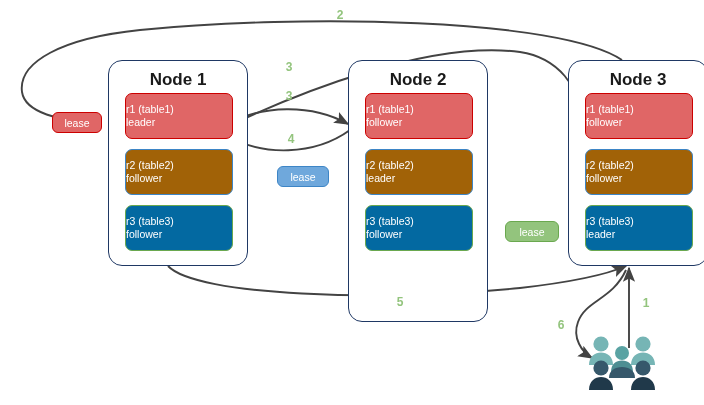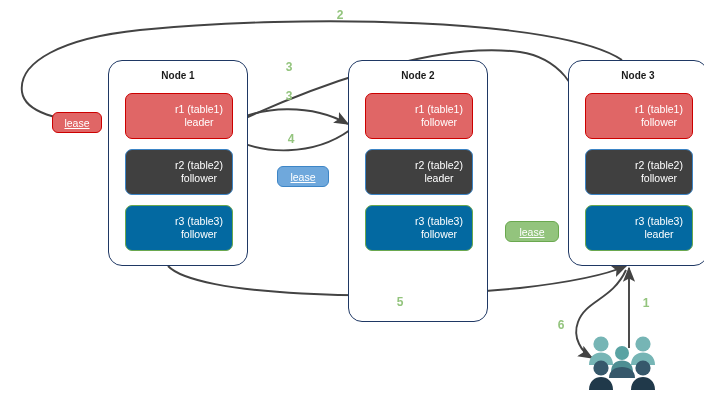--- a/index.html
+++ b/index.html
@@ -30,59 +30,57 @@
     border-radius: 14px;
     background: #ffffff;
     box-sizing: border-box;
   }
   .node-title {
     position: absolute;
     left: 0;
     right: 0;
     top: 9px;
     text-align: center;
-    font-size: 10px;
+    font-size: 17px;
     font-weight: bold;
     color: #1a1a1a;
   }
   .replica {
     position: absolute;
     left: 16px;
     width: 108px;
     height: 46px;
     border-radius: 7px;
     box-sizing: border-box;
     display: flex;
     flex-direction: column;
-    align-items: center;
+    align-items: flex-start;
     justify-content: center;
     color: #ffffff;
     font-size: 10.5px;
     line-height: 13px;
     text-align: center;
-    padding-left: 40px;
   }
   .replica .ln { display: block; }
   .rep-red   { background: #e06666; border: 1.6px solid #cc0000; }
-  .rep-blue  { background: #404040; border: 1.6px solid #3d85c6; }
+  .rep-blue  { background: #a16207; border: 1.6px solid #3d85c6; }
   .rep-green { background: #0369a1; border: 1.6px solid #6aa84f; }
   .r-slot-1 { top: 32px; }
   .r-slot-2 { top: 88px; }
   .r-slot-3 { top: 144px; }
 
   .lease {
     position: absolute;
     border-radius: 6px;
     box-sizing: border-box;
     color: #ffffff;
     font-size: 10.5px;
     display: flex;
     align-items: center;
     justify-content: center;
-    text-decoration: underline;
   }
   .lease-red   { background: #e06666; border: 1.6px solid #cc0000; }
   .lease-blue  { background: #6fa8dc; border: 1.6px solid #3d85c6; }
   .lease-green { background: #93c47d; border: 1.6px solid #6aa84f; }
 
   .step-label {
     position: absolute;
     color: #93c47d;
     font-size: 12px;
     font-weight: bold;

